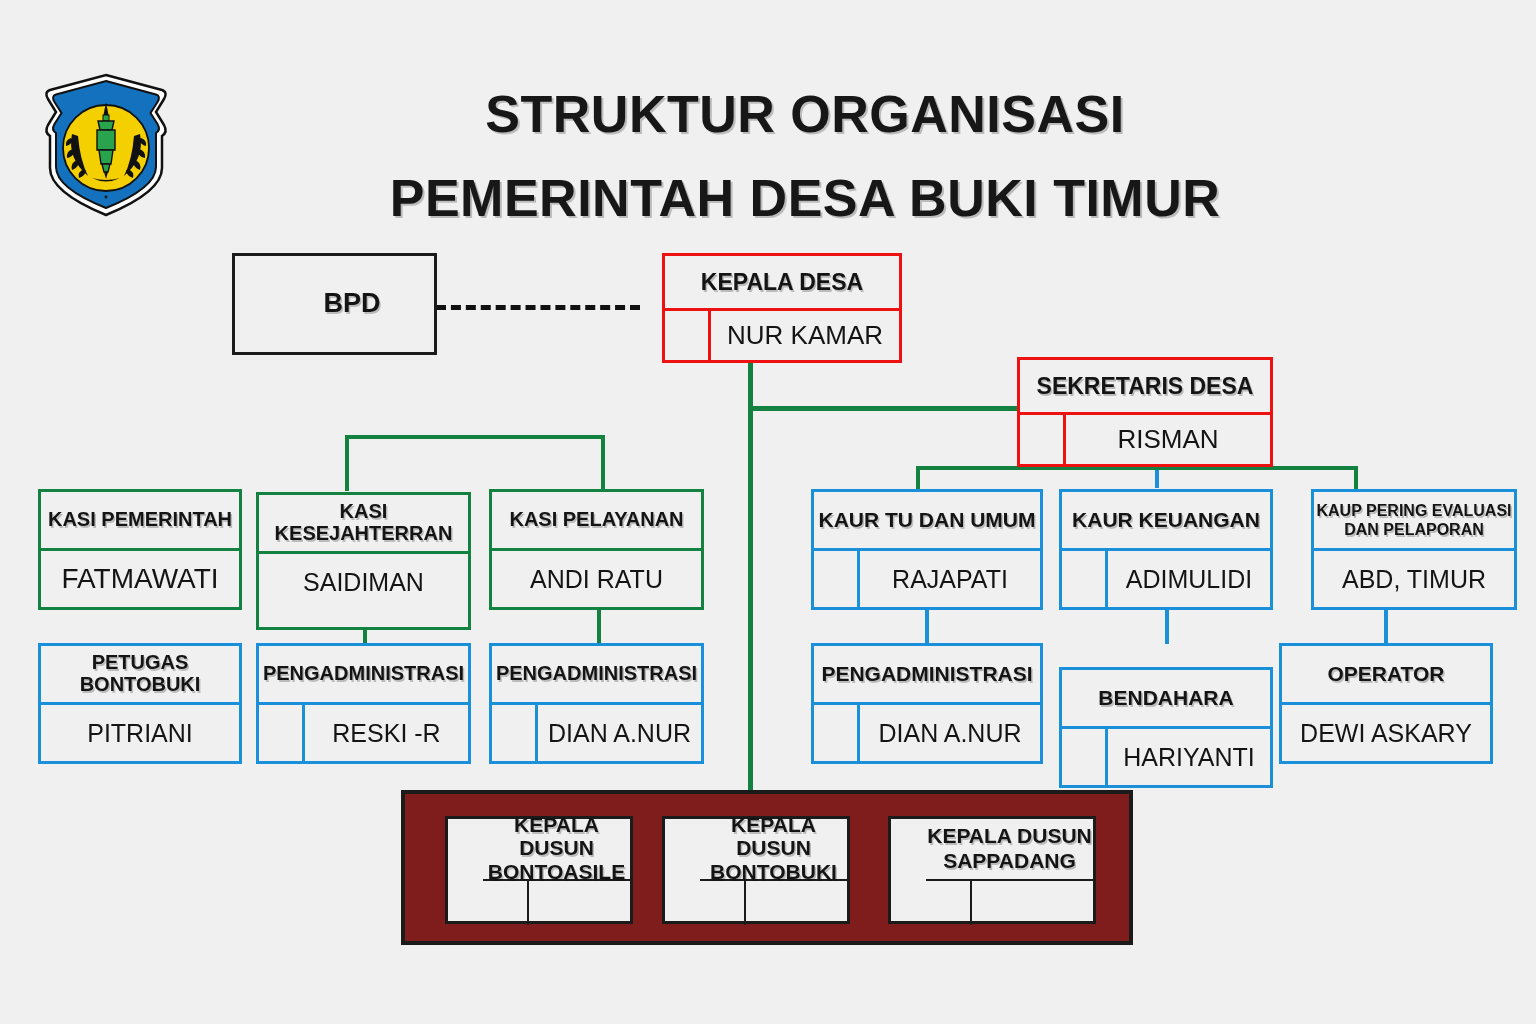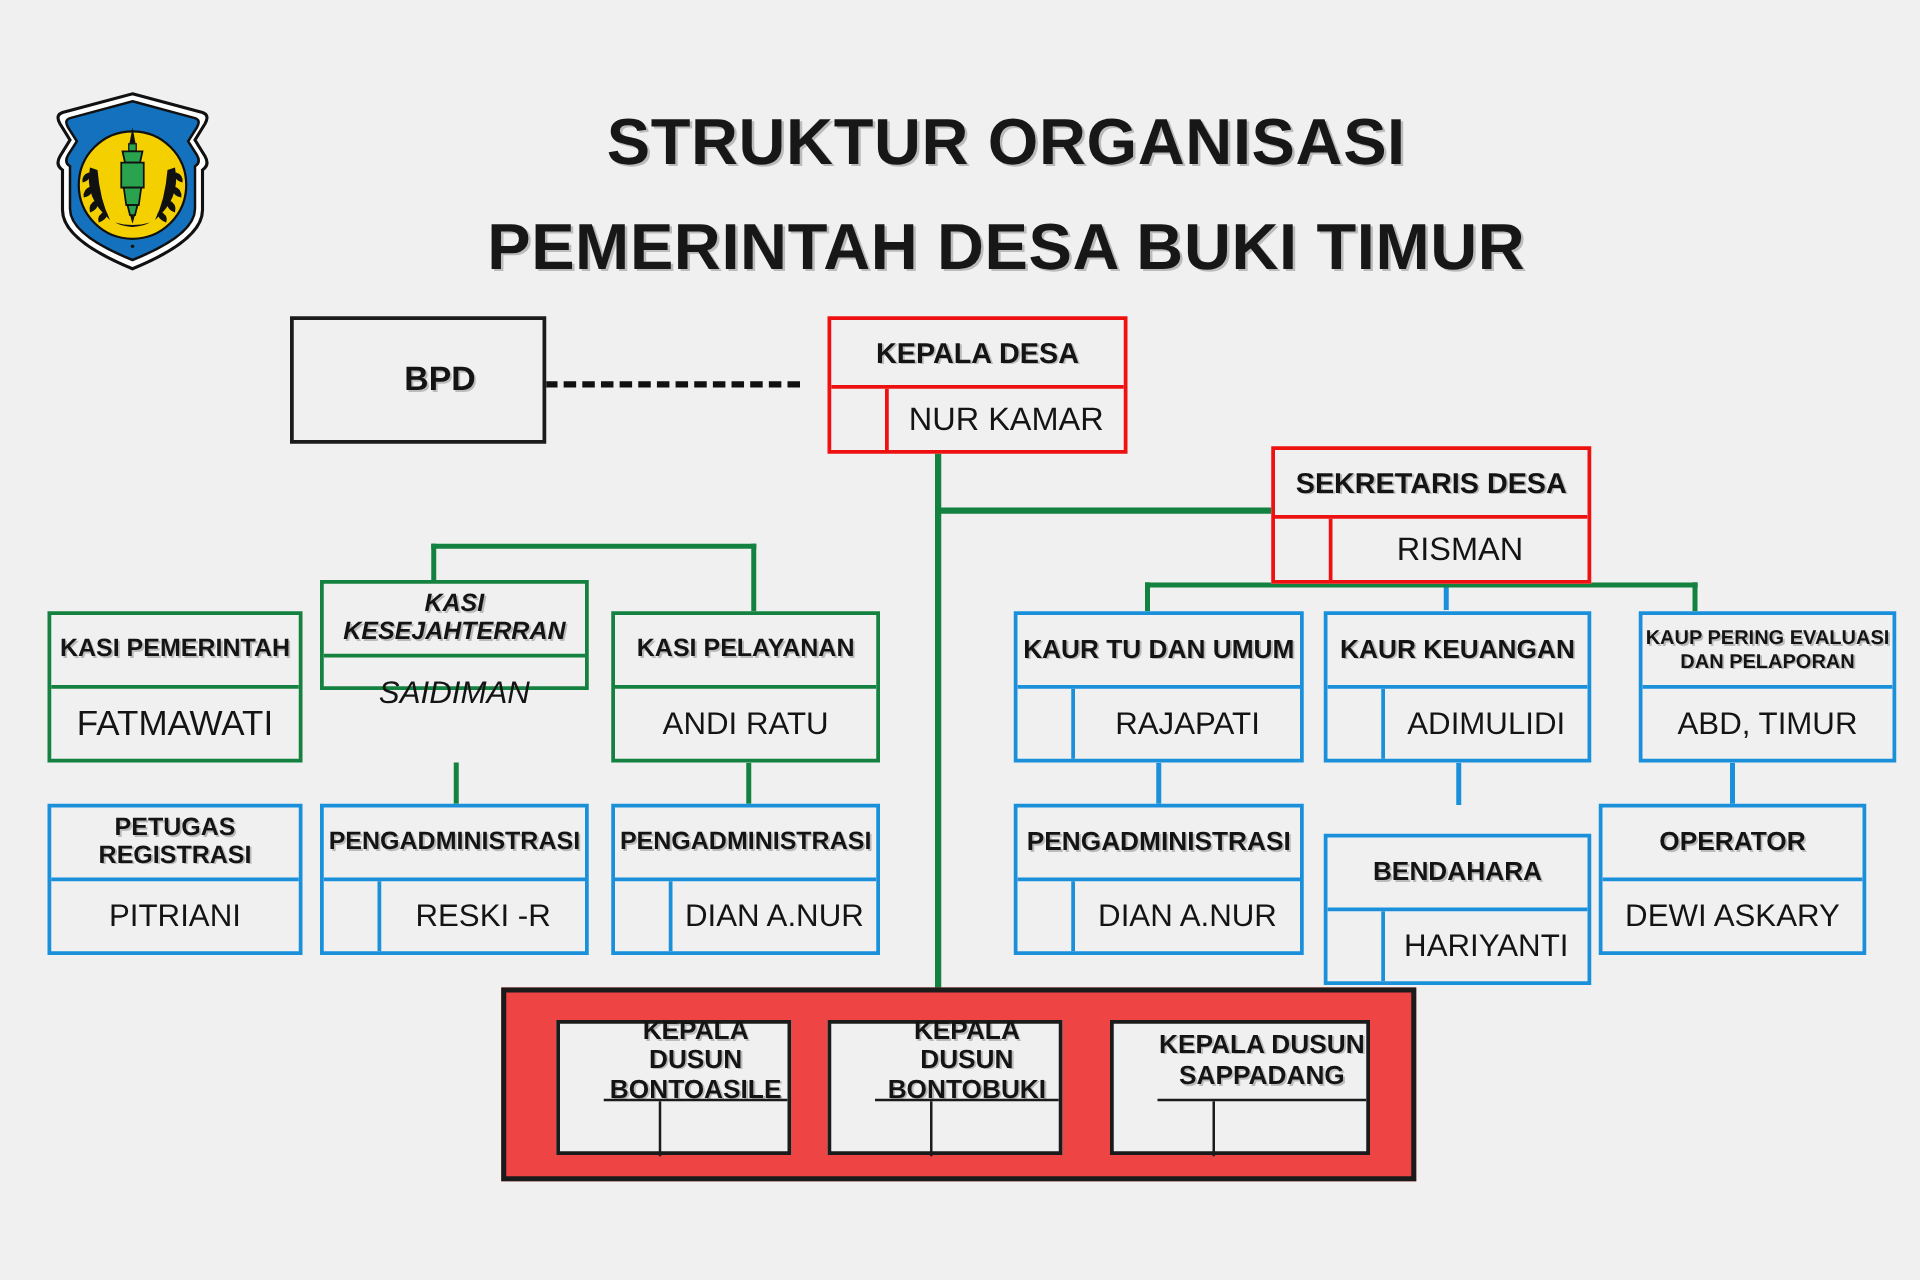--- a/index.html
+++ b/index.html
@@ -57,21 +57,21 @@
   .ln { position: absolute; }
   .ln.green { background: #13813f; }
   .ln.blue  { background: #1a90db; }
   .dashed-h {
     position: absolute; height: 0;
     border-top: 5px dashed #111;
   }
 
   
   .dusun-box {
-    position: absolute; border: 4px solid #1b1b1b; background: #ef4444;
+    position: absolute; border: 4px solid #1b1b1b; background: #7f1d1d;
   }
 </style>
 </head>
 <body>
 
 <div id="root">
 
   <div class="logo">
     <svg viewBox="0 0 128 146" width="128" height="146">
       <path d="M64 3 L120 18 Q126 20 122 27 L114 40 L122 53 Q126 60 120 64 L120 96
@@ -153,36 +153,36 @@
     </div>
   </div>
 
   <div class="node b-green" style="left:38px; top:489px; width:204px; height:121px;">
     <div class="role" style="height:56px; font-size:20px;">KASI PEMERINTAH</div>
     <div class="namerow" style="height:59px;">
       <div class="namecell full" style="font-size:28px;">FATMAWATI</div>
     </div>
   </div>
 
-  <div class="node b-green" style="left:256px; top:464px; width:215px; height:88px;font-style:italic;">
+  <div class="node b-green" style="left:256px; top:492px; width:215px; height:138px;">
     <div class="role" style="height:56px; font-size:20px;">KASI KESEJAHTERRAN</div>
     <div class="namerow" style="height:59px;">
       <div class="namecell full" style="font-size:25px;">SAIDIMAN</div>
     </div>
   </div>
 
   <div class="node b-green" style="left:489px; top:489px; width:215px; height:121px;">
     <div class="role" style="height:56px; font-size:20px;">KASI PELAYANAN</div>
     <div class="namerow" style="height:59px;">
       <div class="namecell full" style="font-size:25px;">ANDI RATU</div>
     </div>
   </div>
 
   <div class="node b-blue" style="left:38px; top:643px; width:204px; height:121px;">
-    <div class="role" style="height:56px; font-size:20px;">PETUGAS REGISTRASI</div>
+    <div class="role" style="height:56px; font-size:20px;">PETUGAS BONTOBUKI</div>
     <div class="namerow" style="height:59px;">
       <div class="namecell full" style="font-size:25px;">PITRIANI</div>
     </div>
   </div>
 
   <div class="node b-blue" style="left:256px; top:643px; width:215px; height:121px;">
     <div class="role" style="height:56px; font-size:20px;">PENGADMINISTRASI</div>
     <div class="namerow" style="height:59px;">
       <div class="namecell-small"></div>
       <div class="namecell" style="font-size:25px;">RESKI -R</div>

